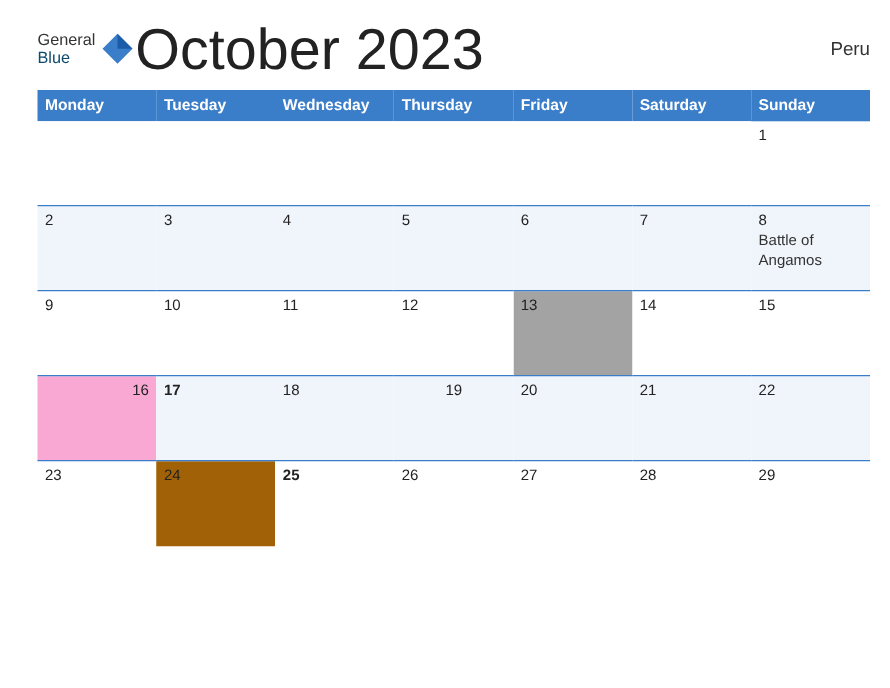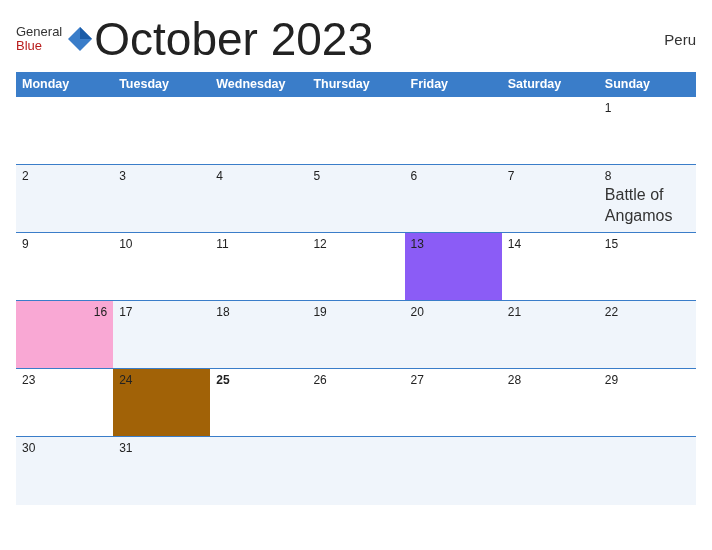--- a/index.html
+++ b/index.html
@@ -7,40 +7,40 @@
       background: #fff;
       font-family: Arial, sans-serif;
       width: 712px;
       height: 550px;
       overflow: hidden;
     }
     .page {
       width: 712px;
       height: 492px;
       background: #fff;
-      padding: 12px 16px 12px 16px;
+      padding: 12px 16px 12px 30px;
     }
     .header {
       display: flex;
       align-items: center;
       justify-content: space-between;
       margin-bottom: 6px;
     }
     .logo {
       display: flex;
       align-items: center;
       gap: 2px;
     }
     .logo-text {
       font-size: 13px;
       color: #333;
       line-height: 1.1;
     }
     .logo-text .general { display: block; }
-    .logo-text .blue { color: #b91c1c; display: block; }
+    .logo-text .blue { color: #0c4a6e; display: block; }
     .logo-icon {
       width: 28px;
       height: 28px;
       margin-left: 2px;
     }
     .month-title {
       font-size: 46px;
       font-weight: 400;
       color: #222;
       text-align: left;
@@ -82,21 +82,21 @@
     .calendar tr:nth-child(odd) td {
       background: #fff;
     }
     
     .day-num {
       font-size: 12px;
       color: #222;
       display: block;
     }
     .event-label {
-      font-size: 16px;
+      font-size: 12px;
       color: #333;
       display: block;
       margin-top: 2px;
       line-height: 1.3;
     }
     .empty-cell {
       background: #fff !important;
     }
   </style>
 </head>
@@ -173,41 +173,41 @@
           </td>
           <td style="background: rgb(255, 255, 255);">
             <span class="day-num">10</span>
           </td>
           <td style="background: rgb(255, 255, 255);">
             <span class="day-num">11</span>
           </td>
           <td style="background: rgb(255, 255, 255);">
             <span class="day-num">12</span>
           </td>
-          <td style="background: #8b5cf6;">
+          <td style="background: #a3a3a3;">
             <span class="day-num">13</span>
           </td>
           <td style="background: rgb(255, 255, 255);">
             <span class="day-num">14</span>
           </td>
           <td style="background: rgb(255, 255, 255);">
             <span class="day-num">15</span>
           </td>
         </tr>
         <tr>
           <td style="background: #f9a8d4; text-align: right;">
             <span class="day-num">16</span>
           </td>
-          <td style="background: rgb(240, 245, 251);">
+          <td style="background: rgb(240, 245, 251); font-weight: bold;">
             <span class="day-num">17</span>
           </td>
           <td style="background: rgb(240, 245, 251);">
             <span class="day-num">18</span>
           </td>
-          <td style="background: rgb(240, 245, 251);">
+          <td style="background: rgb(240, 245, 251); text-align: center;">
             <span class="day-num">19</span>
           </td>
           <td style="background: rgb(240, 245, 251);">
             <span class="day-num">20</span>
           </td>
           <td style="background: rgb(240, 245, 251);">
             <span class="day-num">21</span>
           </td>
           <td style="background: rgb(240, 245, 251);">
             <span class="day-num">22</span>
@@ -228,29 +228,16 @@
           </td>
           <td style="background: rgb(255, 255, 255);">
             <span class="day-num">27</span>
           </td>
           <td style="background: rgb(255, 255, 255);">
             <span class="day-num">28</span>
           </td>
           <td style="background: rgb(255, 255, 255);">
             <span class="day-num">29</span>
           </td>
-        </tr>
-        <tr>
-          <td style="background: rgb(240, 245, 251);">
-            <span class="day-num">30</span>
-          </td>
-          <td style="background: rgb(240, 245, 251);">
-            <span class="day-num">31</span>
-          </td>
-          <td style="background: rgb(240, 245, 251);"></td>
-          <td style="background: rgb(240, 245, 251);"></td>
-          <td style="background: rgb(240, 245, 251);"></td>
-          <td style="background: rgb(240, 245, 251);"></td>
-          <td style="background: rgb(240, 245, 251);"></td>
         </tr>
       </tbody>
   </table>
 </div>
 
 </body></html>

